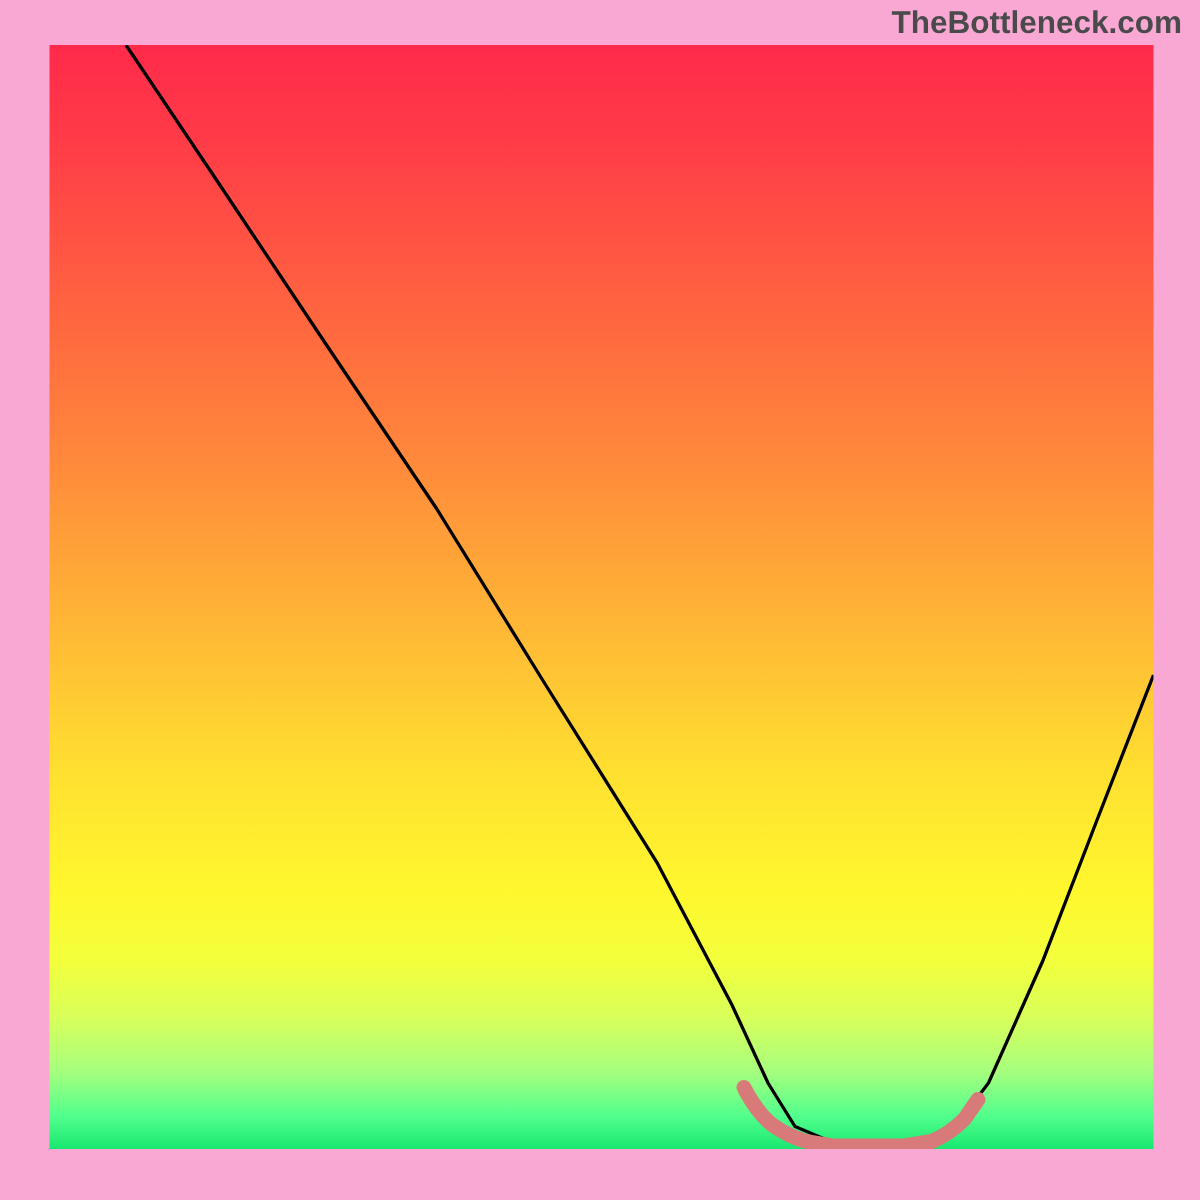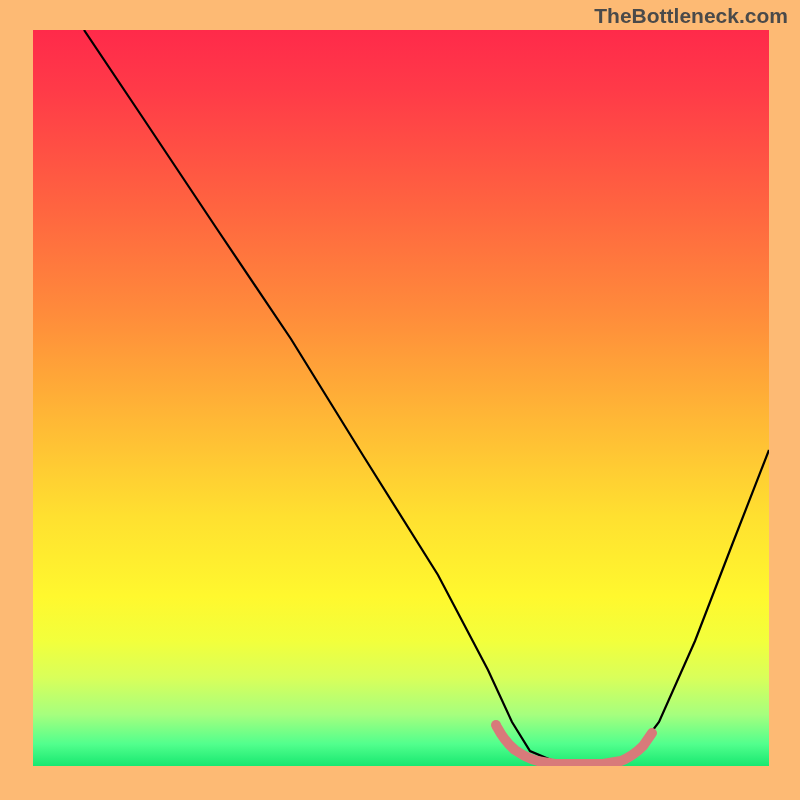--- a/index.html
+++ b/index.html
@@ -8,21 +8,21 @@
     background: #000;
     width: 800px;
     height: 800px;
     overflow: hidden;
     font-family: Arial, Helvetica, sans-serif;
   }
   .container {
     position: relative;
     width: 800px;
     height: 800px;
-    background: #fdba74;
+    background: #f9a8d4;
   }
   .watermark {
     position: absolute;
     top: 4px;
     right: 12px;
     color: #4a4a4a;
     font-size: 21px;
     font-weight: bold;
     letter-spacing: 0px;
     z-index: 10;

